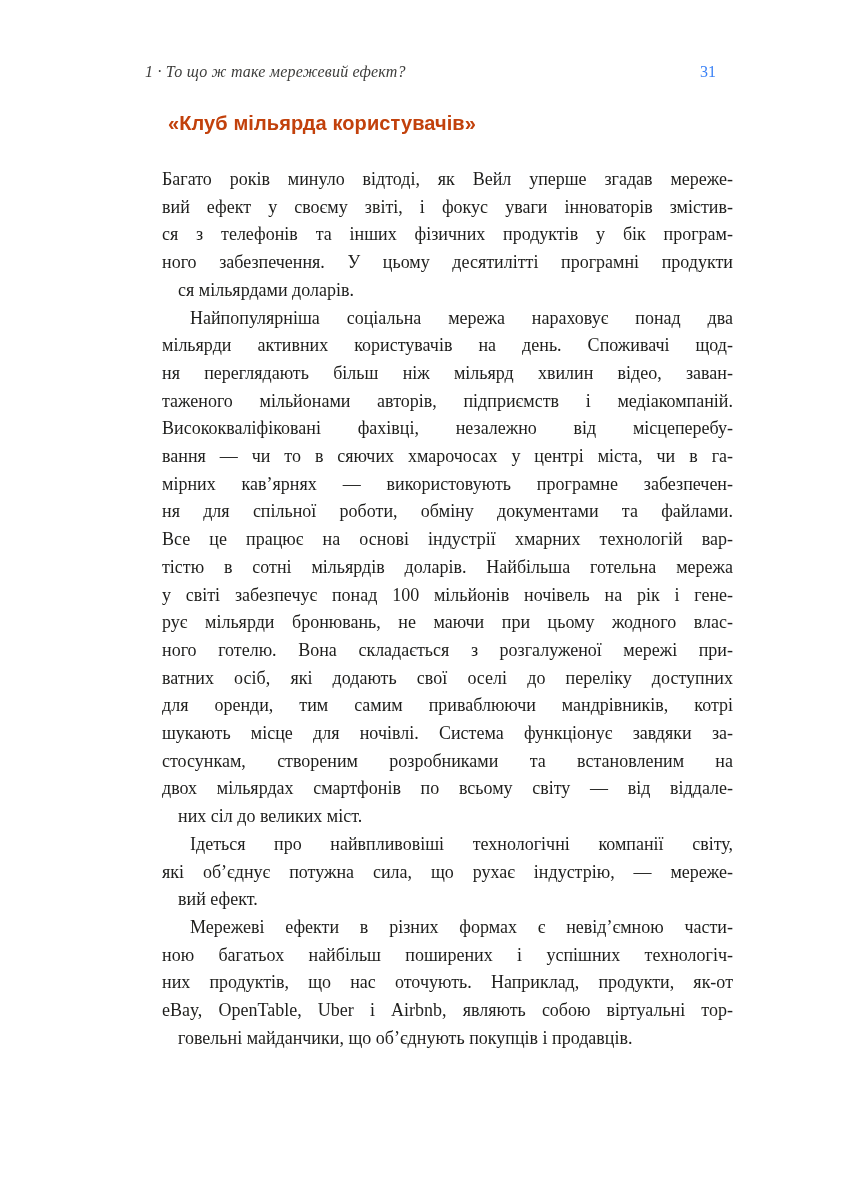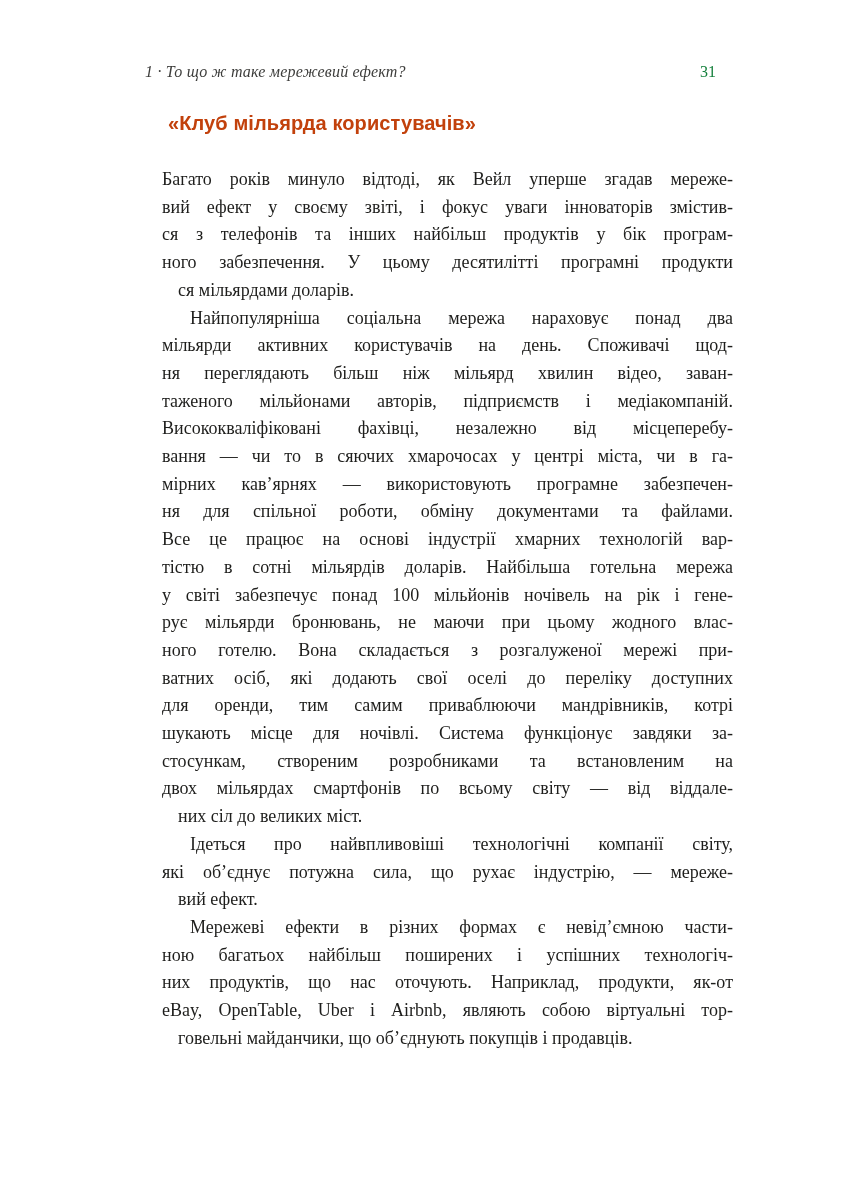--- a/index.html
+++ b/index.html
@@ -26,21 +26,21 @@
     align-items: baseline;
     font-size: 16px;
     color: #3d3d3b;
   }
   .chapter-ref {
     font-style: italic;
     letter-spacing: 0.2px;
   }
   .page-num {
     font-style: normal;
-    color: #15803d;
+    color: #3b82f6;
   }
   .section-heading {
     position: absolute;
     top: 112px;
     left: 168px;
     margin: 0;
     font-family: "Liberation Sans", sans-serif;
     font-weight: 600;
     font-size: 20px;
     color: #c2410c;
@@ -81,21 +81,21 @@
     <span class="chapter-ref">1 · То що ж таке мережевий ефект?</span>
     <span class="page-num">31</span>
   </div>
 
   <h2 class="section-heading">«Клуб мільярда користувачів»</h2>
 
   <div class="body-text" id="paragraphs">
       <div class="paragraph">
         <div class="line">Багато років минуло відтоді, як Вейл уперше згадав мереже-</div>
         <div class="line">вий ефект у своєму звіті, і фокус уваги інноваторів змістив-</div>
-        <div class="line">ся з телефонів та інших найбільш продуктів у бік програм-</div>
+        <div class="line">ся з телефонів та інших фізичних продуктів у бік програм-</div>
         <div class="line">ного забезпечення. У цьому десятилітті програмні продукти</div>
         <div class="line last">ся мільярдами доларів.</div>
       </div>
       <div class="paragraph">
         <div class="line indent">Найпопулярніша соціальна мережа нараховує понад два</div>
         <div class="line">мільярди активних користувачів на день. Споживачі щод-</div>
         <div class="line">ня переглядають більш ніж мільярд хвилин відео, заван-</div>
         <div class="line">таженого мільйонами авторів, підприємств і медіакомпаній.</div>
         <div class="line">Висококваліфіковані фахівці, незалежно від місцеперебу-</div>
         <div class="line">вання — чи то в сяючих хмарочосах у центрі міста, чи в га-</div>

